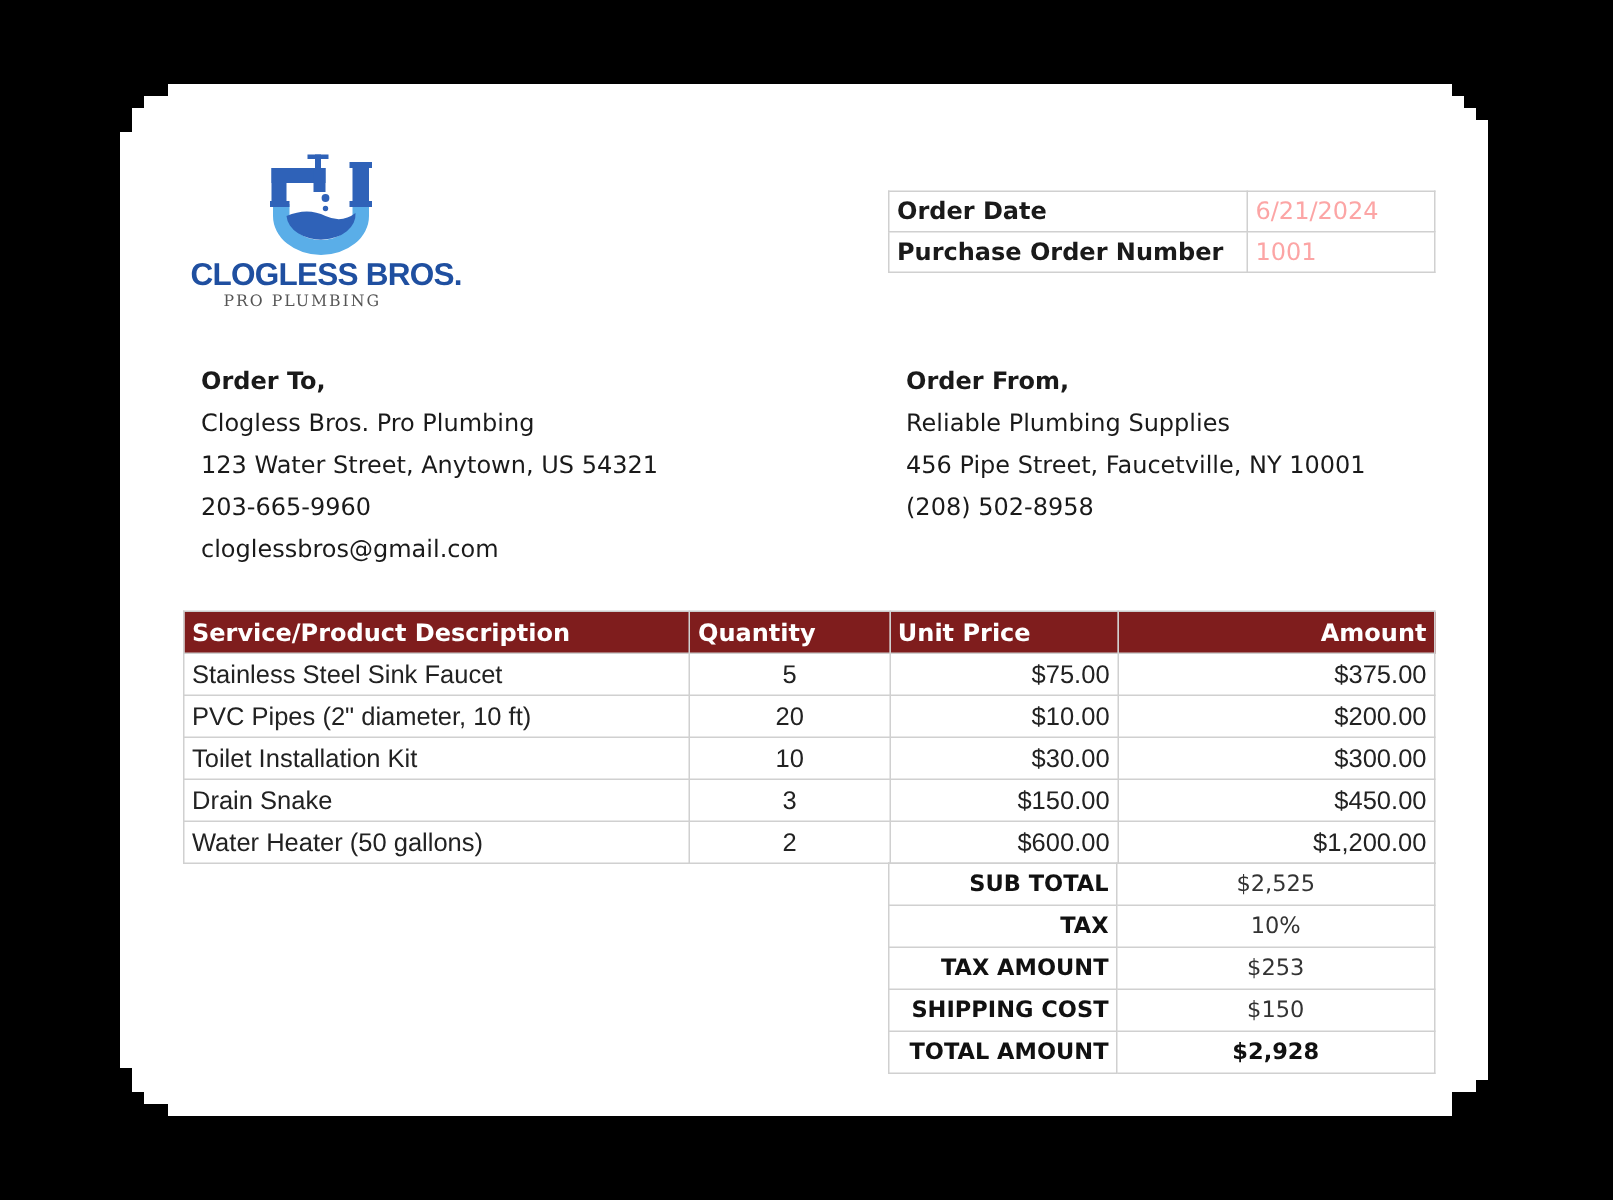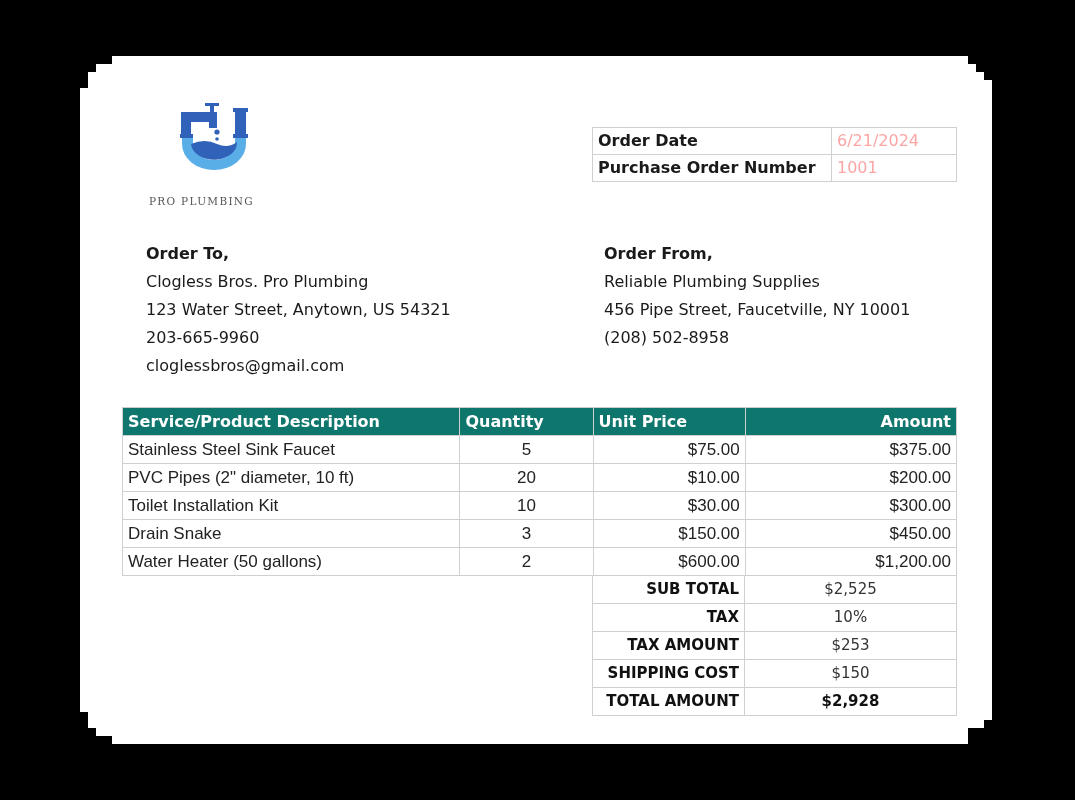--- a/index.html
+++ b/index.html
@@ -21,25 +21,25 @@
     font-size:10.5px; color:#555; letter-spacing:1.3px; white-space:nowrap; }
   
   table { border-collapse:collapse; }
   .info { left:592px; top:127px; width:365px; font-size:16px; }
   .info td { border:1px solid #d0d0d0; height:26px; padding:0 5px; line-height:26px; }
   .info td.k { font-weight:bold; width:228px; }
   .info td.v { text-align:left; color:#fca5a5; }
   
   .addr { font-size:16px; line-height:28px; }
   .addr .h { font-weight:bold; }
-  .to { left:140px; top:240px; }
+  .to { left:128px; top:240px; }
   .from { left:598px; top:240px; }
   
   .items { left:122px; top:407px; width:835px; font-size:16px; }
-  .items th { background:#0f766e; color:#fff; font-weight:bold; height:27px; padding:0 5px;
+  .items th { background:#7f1d1d; color:#fff; font-weight:bold; height:27px; padding:0 5px;
     text-align:left; border:1px solid #d0d0d0; border-top:1px solid #ccc; line-height:27px; }
   .items th.r { text-align:right; }
   .items td { border:1px solid #d0d0d0; height:27px; padding:0 5px; line-height:27px;
     font-family:"Liberation Sans", sans-serif; font-size:17px; color:#222; }
   .items td.c { text-align:center; }
   .items td.r { text-align:right; }
   .c1 { width:326px; } .c2 { width:122px; } .c3 { width:141px; } .c4 { width:200px; }
   .totals { left:592px; top:575px; width:365px; font-size:15px; }
   .totals td { border:1px solid #d0d0d0; height:27px; padding:0 5px; line-height:27px; }
   .totals td.k { font-weight:bold; text-align:right; width:141px; color:#111; }
@@ -66,20 +66,21 @@
     <rect x="80" y="3" width="14" height="3" fill="#2f62b8"></rect>
     <rect x="85" y="3" width="4" height="10" fill="#2f62b8"></rect>
 
     <circle cx="92" cy="32" r="2.6" fill="#2f62b8"></circle>
     <circle cx="92" cy="39" r="1.8" fill="#2f62b8"></circle>
 
     <rect x="110" y="10" width="11" height="27" fill="#2f62b8"></rect>
     <rect x="108" y="8" width="15" height="4" fill="#2f62b8"></rect>
     <rect x="108" y="34" width="15" height="4" fill="#2f62b8"></rect>
   </svg>
+  <div class="logo-text">CLOGLESS BROS.</div>
   <div class="logo-sub">PRO PLUMBING</div>
 </div>
 
 <table class="abs info">
   <tbody>
       <tr>
     <td class="k">Order Date</td>
     <td class="v">6/21/2024</td>
   </tr>
   <tr>

